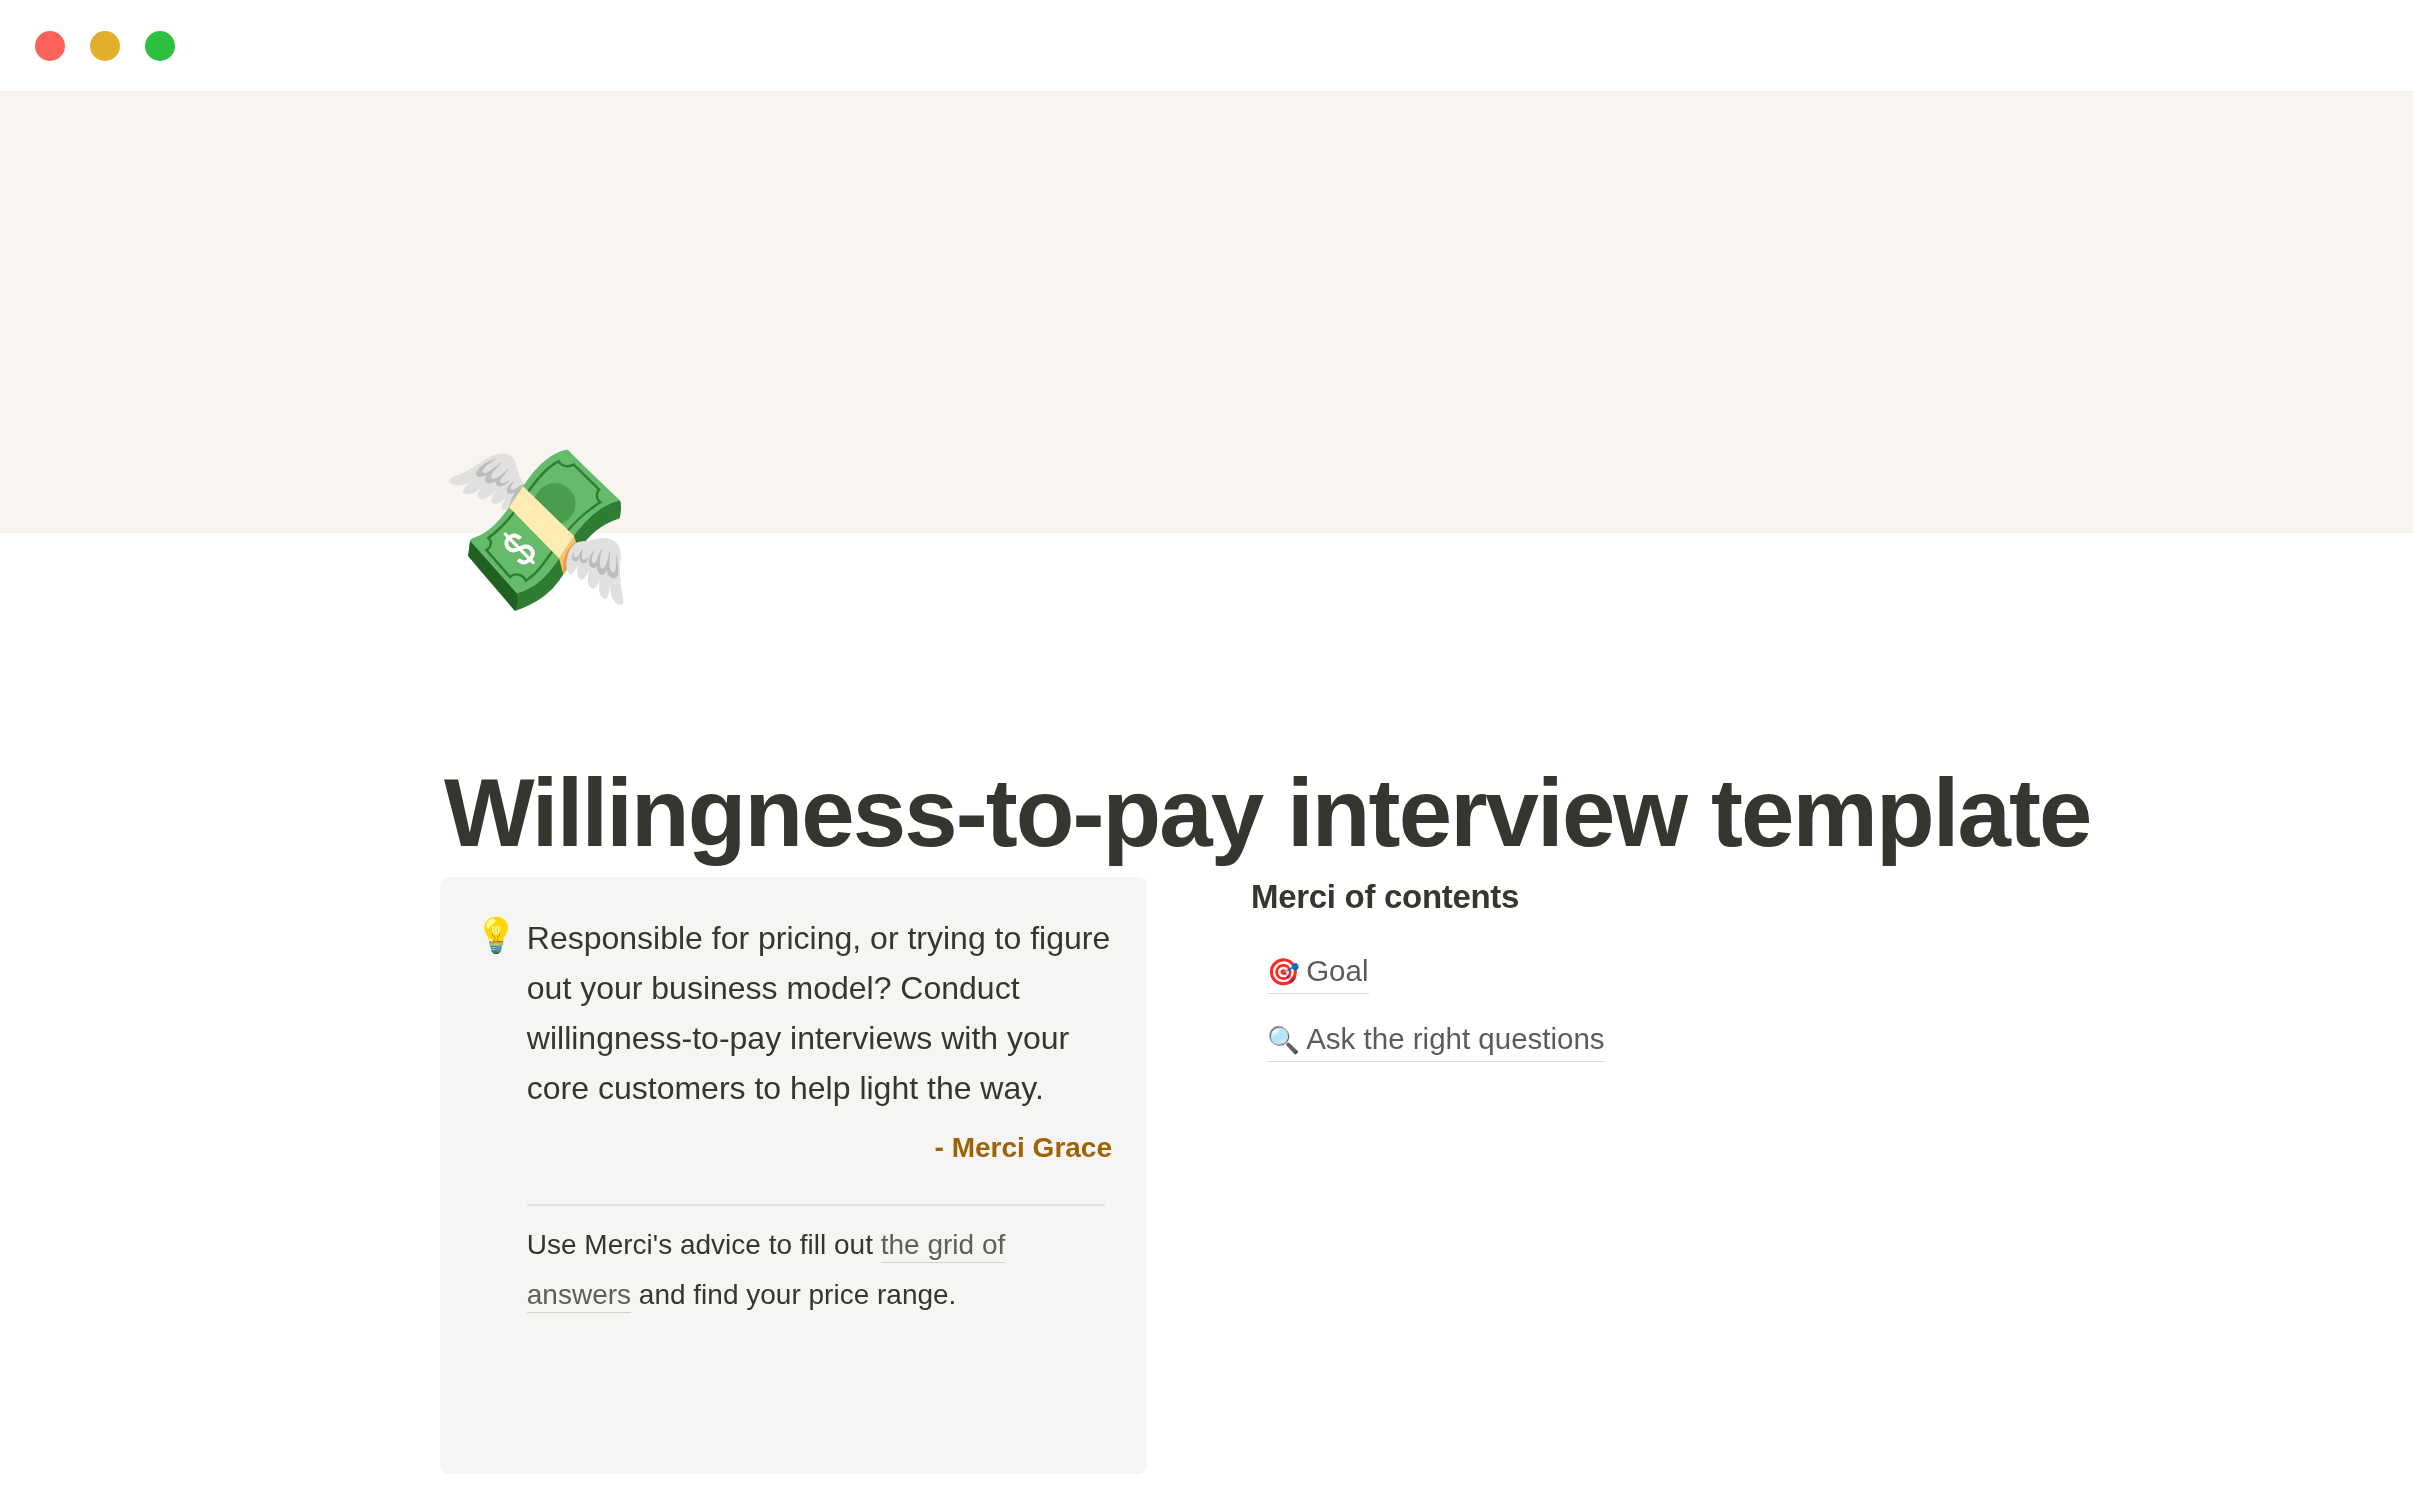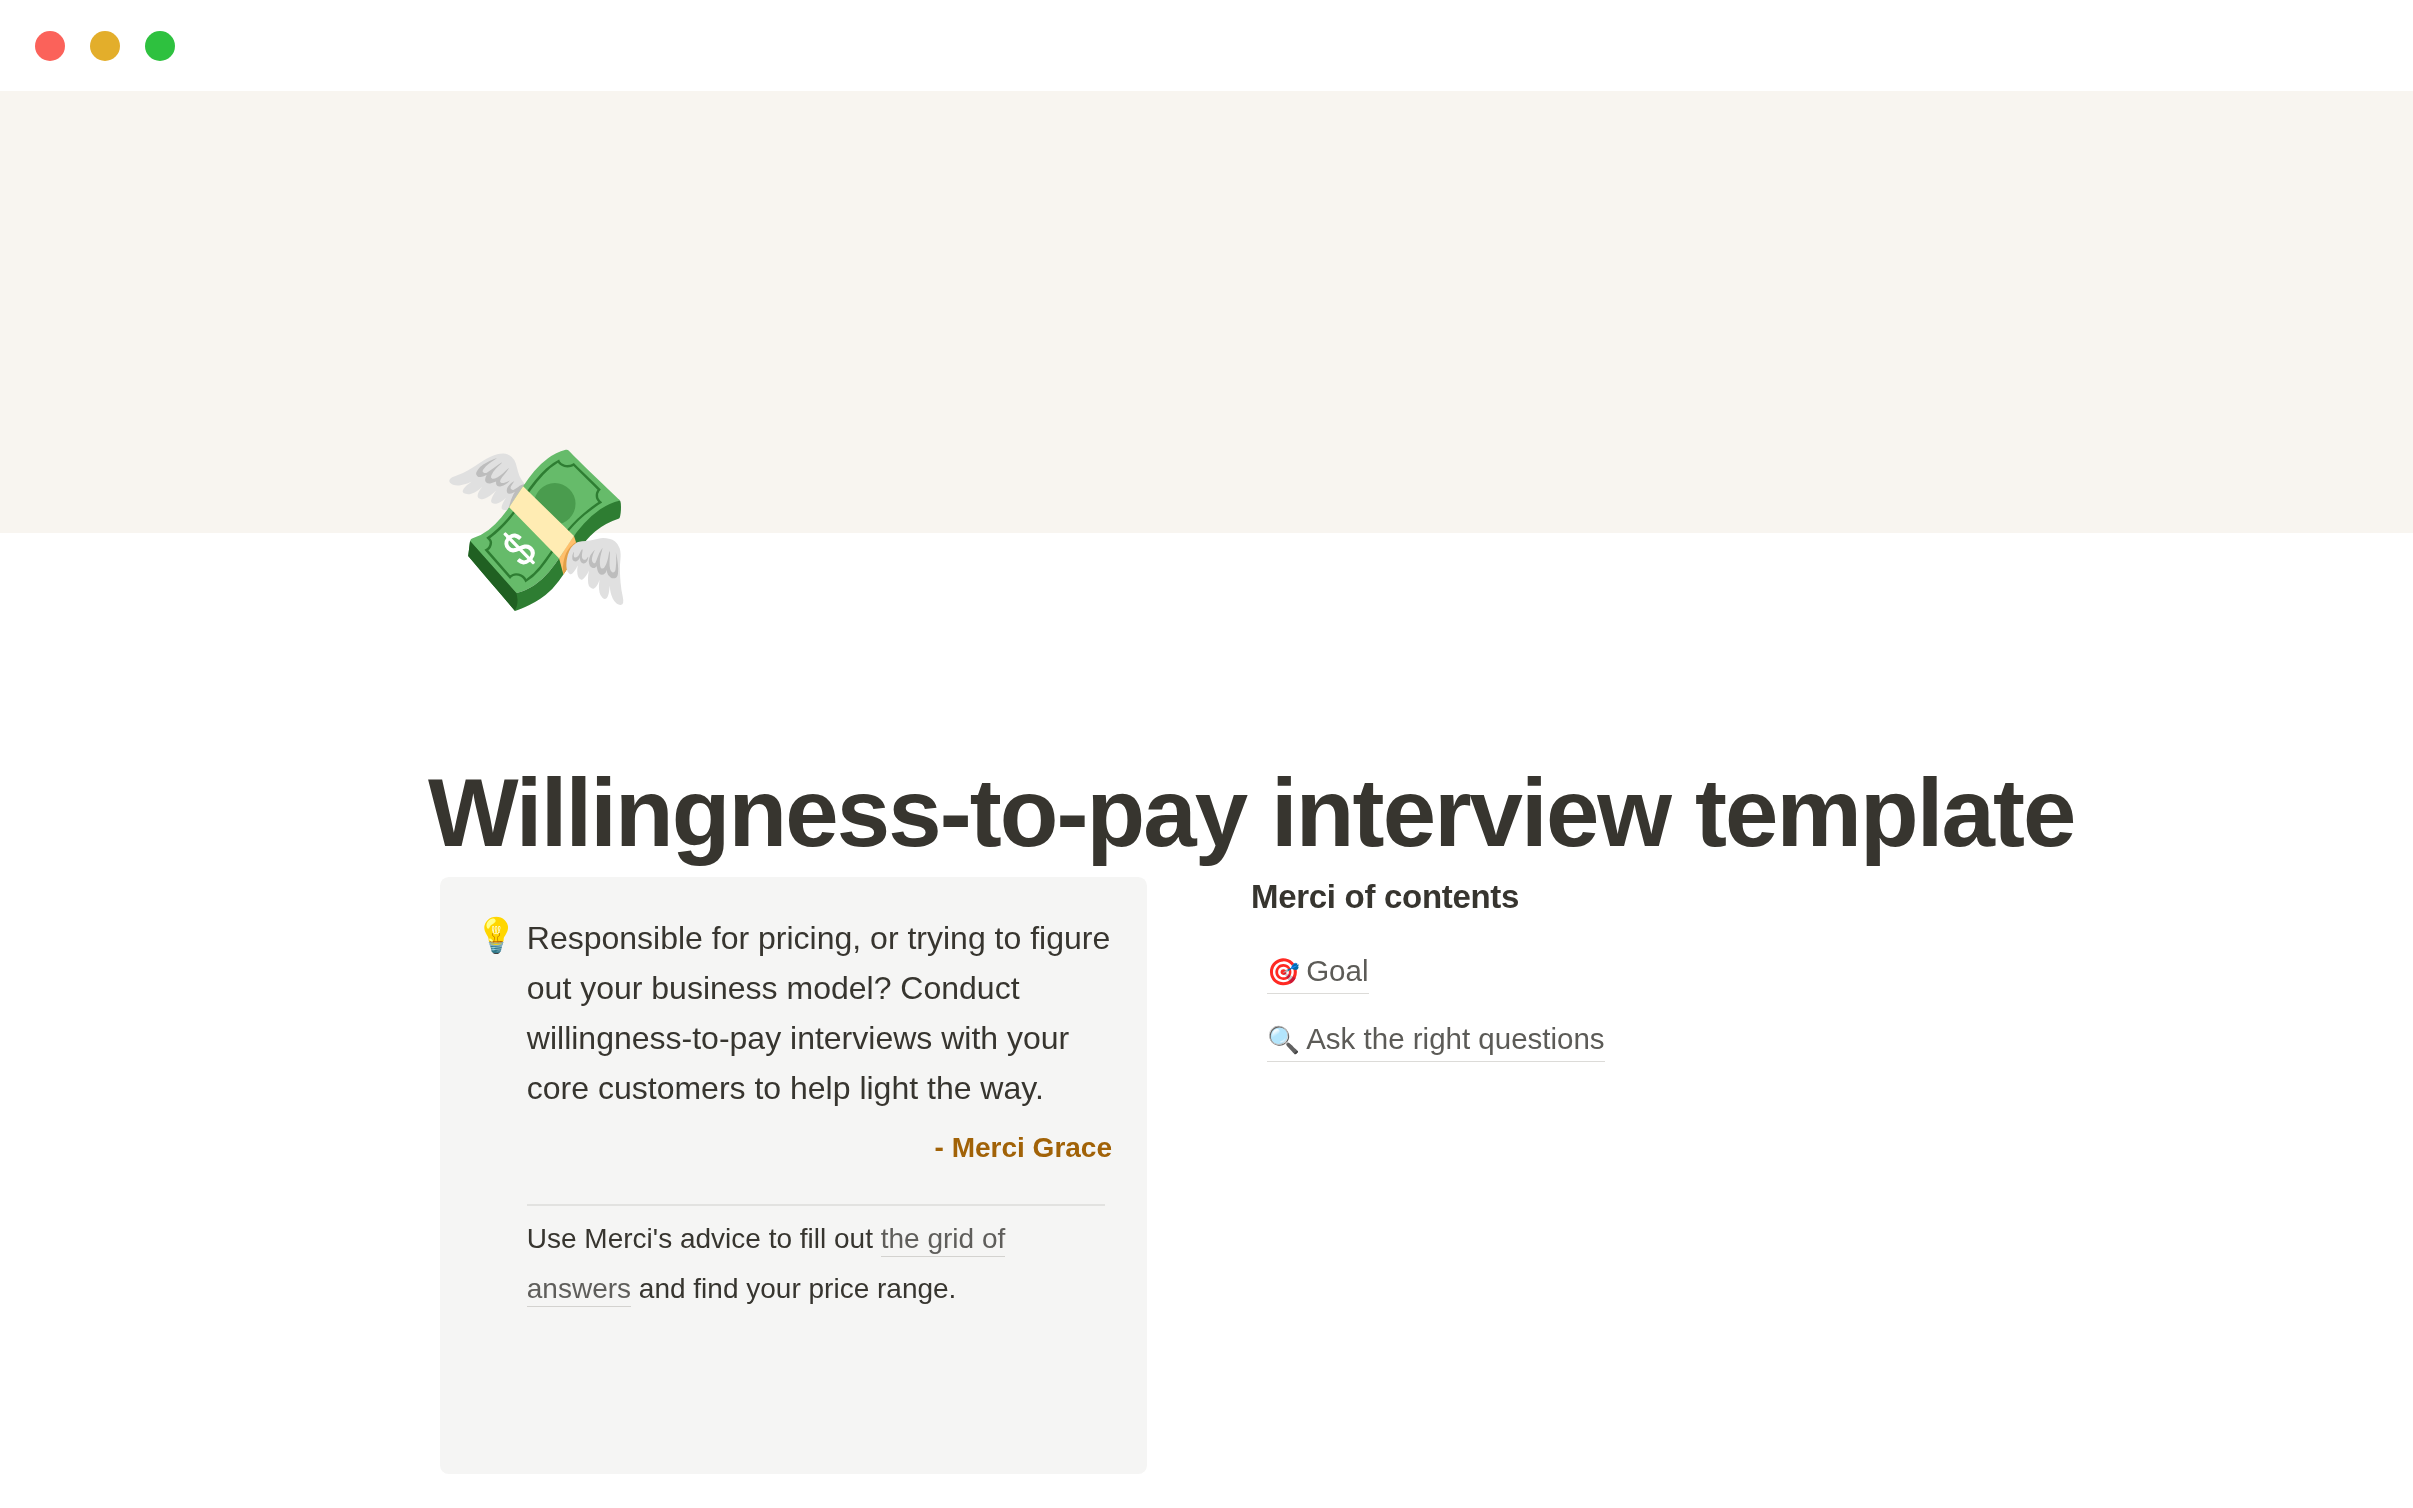--- a/index.html
+++ b/index.html
@@ -67,21 +67,21 @@
     height: 182px;
     font-size: 157px;
     line-height: 182px;
     text-align: left;
     user-select: none;
   }
 
   
   .page-title {
     position: absolute;
-    left: 428px;
+    left: 444px;
     top: 696px;
     width: 1823px;
     font-size: 96px;
     font-weight: bold;
     letter-spacing: -1.9px;
     color: #37352F;
     line-height: 1.1;
     white-space: nowrap;
   }
 
@@ -139,21 +139,21 @@
     margin: 31px 0 0 0;
     height: 1.9px;
     background: #E2E2E0;
     width: 578px;
   }
   .callout-footer {
     font-size: 28px;
     line-height: 50px;
     color: #37352F;
     margin: 0;
-    padding-top: 8px;
+    padding-top: 14px;
   }
   .inline-link {
     color: #5F5E5B;
     text-decoration: none;
     border-bottom: 1.9px solid #D3D2CF;
     padding-bottom: 2.5px;
   }
 
   
   .toc {

